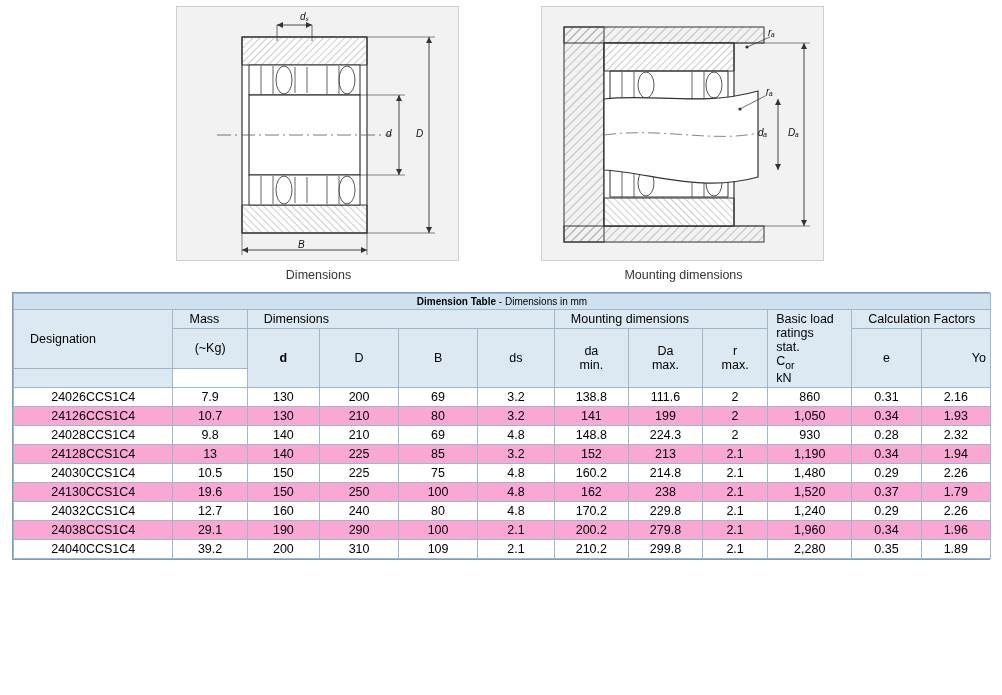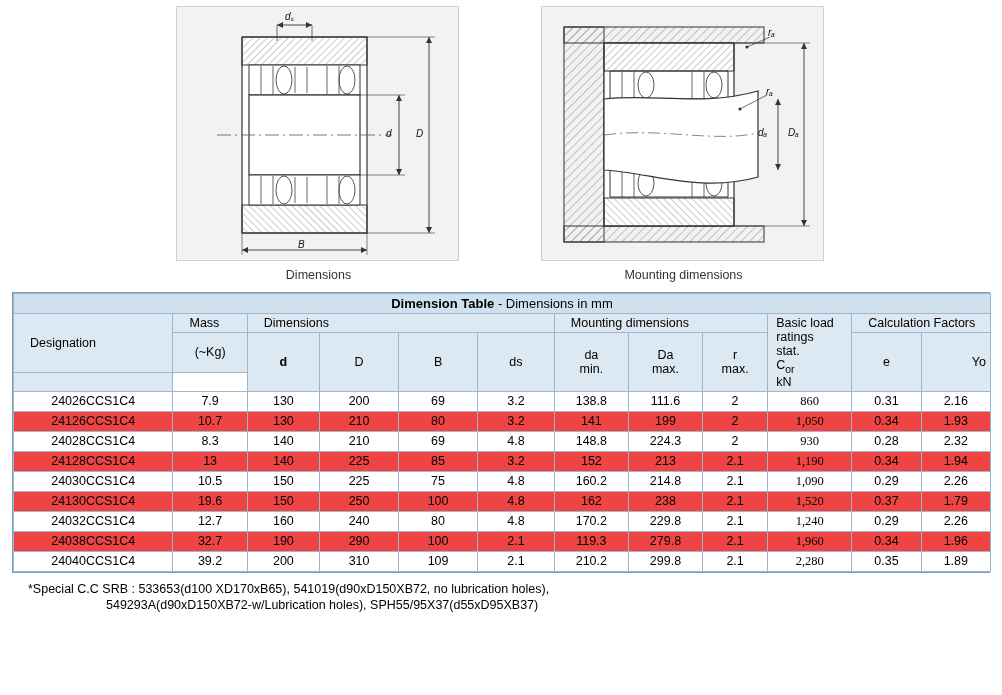--- a/index.html
+++ b/index.html
@@ -66,37 +66,37 @@
   table.dim td, table.dim th {
     border: 1px solid #9fb6cc;
     padding: 2px 4px;
     text-align: center;
     vertical-align: middle;
     font-weight: normal;
   }
   .title-row td {
     background: #cfe0ef;
     text-align: left;
-    font-size: 13px;
+    font-size: 10px;
     padding: 4px 8px;
     border: none;
     border-bottom: 1px solid #9fb6cc;
   }
   .title-row .t-strong { font-weight: bold; }
   .hdr td {
     background: #dce8f2;
     font-size: 12.5px;
   }
   .hdr td.left { text-align: left; padding-left: 16px; }
   .hdr td.lefttop { text-align: left; padding-left: 8px; vertical-align: top; }
   .row-odd td { background: #ffffff; }
-  .row-even td { background: #ef4444; }
+  .row-even td { background: #f9a8d4; }
   .desig { font-weight: bold; font-size: 12.5px; margin-left: 27px; }
   .bold-d { font-weight: bold; margin-left: 26px; }
-  .num-right { text-align: right; padding-right: 10px; font-family: Liberation Serif, serif; }
+  .num-right { text-align: right; padding-right: 10px; }
 
   
   .footnote {
     margin: 8px 0 0 0;
     font-size: 12.5px;
     line-height: 1.35;
     padding-left: 28px;
   }
   .footnote .l2 { padding-left: 78px; display: block; }
 </style>
@@ -172,21 +172,21 @@
           <line x1="190" y1="30" x2="258" y2="30" stroke="#333" stroke-width="0.6"></line>
           <line x1="190" y1="226" x2="258" y2="226" stroke="#333" stroke-width="0.6"></line>
 
           <line x1="65" y1="243" x2="190" y2="243" stroke="#333" stroke-width="0.9"></line>
           <path d="M65,243 l6,-3 l0,6 z" fill="#333"></path>
           <path d="M190,243 l-6,-3 l0,6 z" fill="#333"></path>
           <line x1="65" y1="226" x2="65" y2="248" stroke="#333" stroke-width="0.6"></line>
           <line x1="190" y1="226" x2="190" y2="248" stroke="#333" stroke-width="0.6"></line>
         </svg>
 
-        <span class="dim-label" style="left:108px; top:2px;">dₛ</span>
+        <span class="dim-label" style="left:123px; top:2px;">dₛ</span>
         <span class="dim-label" style="left:209px; top:121px;">d</span>
         <span class="dim-label" style="left:239px; top:121px;">D</span>
         <span class="dim-label" style="left:121px; top:232px;">B</span>
       </div>
       <div class="figure-caption">Dimensions</div>
     </div>
 
     <div class="figure-block">
       <div class="figure-box">
         <svg width="283" height="255" viewBox="0 0 283 255">
@@ -335,21 +335,21 @@
           <td>3.2</td>
           <td>141</td>
           <td>199</td>
           <td>2</td>
           <td class="num-right">1,050</td>
           <td>0.34</td>
           <td>1.93</td>
         </tr>
         <tr class="row-odd">
           <td class="desig">24028CCS1C4</td>
-          <td>8.3</td>
+          <td>9.8</td>
           <td class="bold-d">140</td>
           <td>210</td>
           <td>69</td>
           <td>4.8</td>
           <td>148.8</td>
           <td>224.3</td>
           <td>2</td>
           <td class="num-right">930</td>
           <td>0.28</td>
           <td>2.32</td>
@@ -371,21 +371,21 @@
         <tr class="row-odd">
           <td class="desig">24030CCS1C4</td>
           <td>10.5</td>
           <td class="bold-d">150</td>
           <td>225</td>
           <td>75</td>
           <td>4.8</td>
           <td>160.2</td>
           <td>214.8</td>
           <td>2.1</td>
-          <td class="num-right">1,090</td>
+          <td class="num-right">1,480</td>
           <td>0.29</td>
           <td>2.26</td>
         </tr>
         <tr class="row-even">
           <td class="desig">24130CCS1C4</td>
           <td>19.6</td>
           <td class="bold-d">150</td>
           <td>250</td>
           <td>100</td>
           <td>4.8</td>
@@ -405,26 +405,26 @@
           <td>4.8</td>
           <td>170.2</td>
           <td>229.8</td>
           <td>2.1</td>
           <td class="num-right">1,240</td>
           <td>0.29</td>
           <td>2.26</td>
         </tr>
         <tr class="row-even">
           <td class="desig">24038CCS1C4</td>
-          <td>32.7</td>
+          <td>29.1</td>
           <td class="bold-d">190</td>
           <td>290</td>
           <td>100</td>
           <td>2.1</td>
-          <td>119.3</td>
+          <td>200.2</td>
           <td>279.8</td>
           <td>2.1</td>
           <td class="num-right">1,960</td>
           <td>0.34</td>
           <td>1.96</td>
         </tr>
         <tr class="row-odd">
           <td class="desig">24040CCS1C4</td>
           <td>39.2</td>
           <td class="bold-d">200</td>
@@ -435,18 +435,14 @@
           <td>299.8</td>
           <td>2.1</td>
           <td class="num-right">2,280</td>
           <td>0.35</td>
           <td>1.89</td>
         </tr>
       </tbody>
     </table>
   </div>
 
-  <div class="footnote">
-    <span>*Special C.C SRB  : 533653(d100 XD170xB65), 541019(d90xD150XB72, no lubrication holes),</span>
-    <span class="l2">549293A(d90xD150XB72-w/Lubrication holes), SPH55/95X37(d55xD95XB37)</span>
-  </div>
 
 </div>
 
 </body></html>

